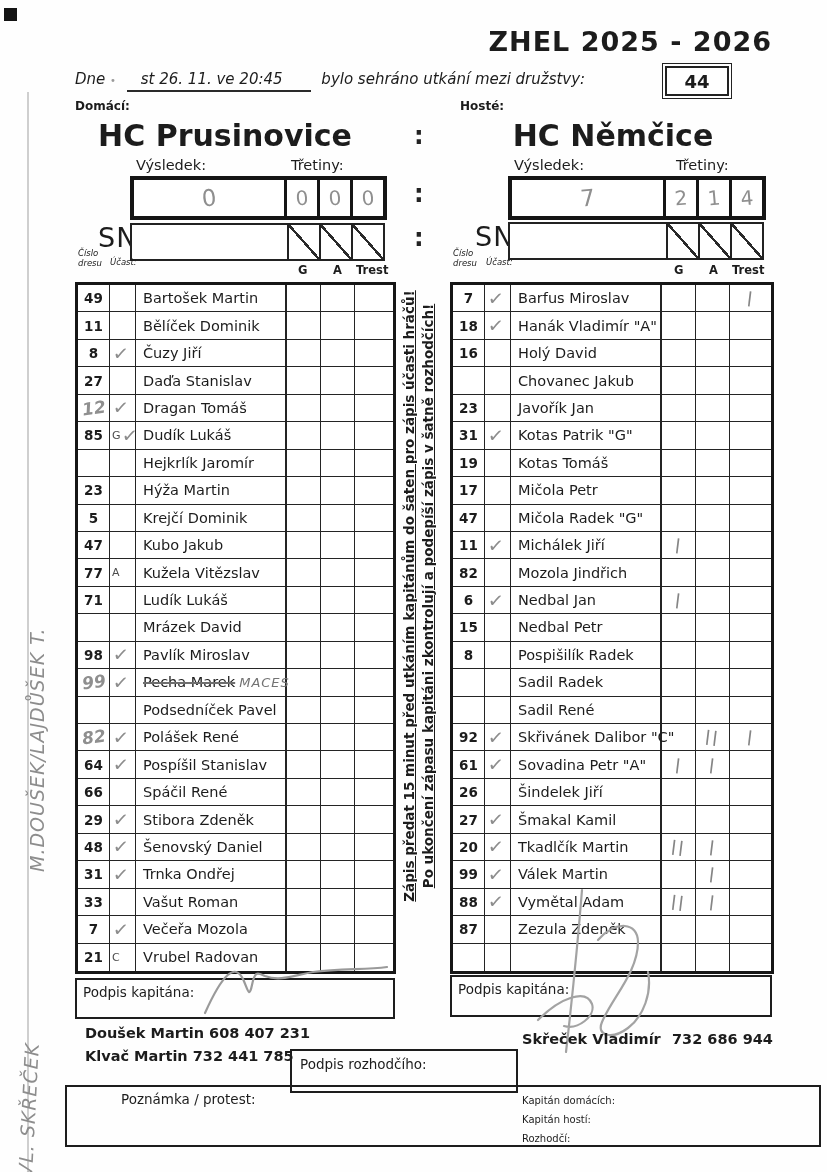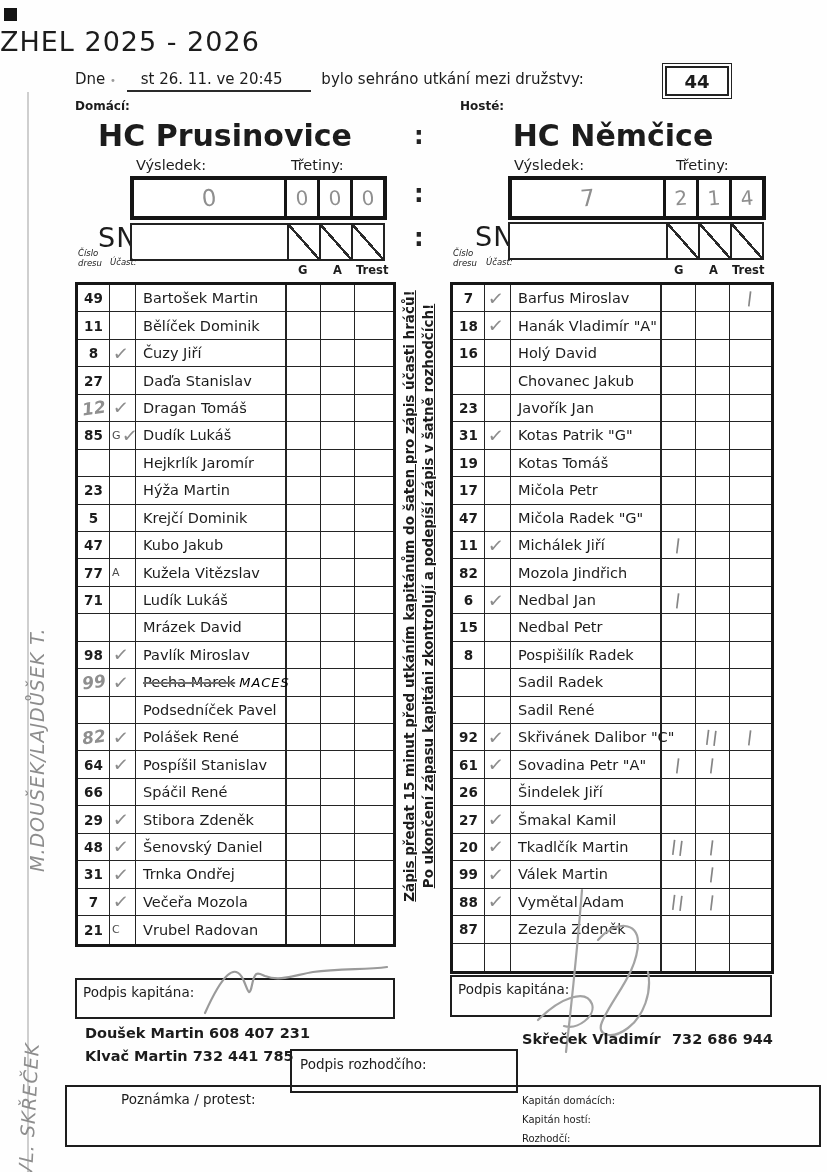--- a/index.html
+++ b/index.html
@@ -6,22 +6,22 @@
   .page{
     position:relative;width:827px;height:1172px;background:#fefefe;
     font-family:"DejaVu Sans",sans-serif;color:#1c1c1c;overflow:hidden;
     margin:0 auto;
   }
   .abs{position:absolute;}
   
   .corner-mark{left:4px;top:8px;width:13px;height:13px;background:#141414;}
   .edge-line{left:27px;top:92px;width:2px;height:1080px;background:#cfcfcf;}
   
-  .title{left:0;top:26px;width:772px;text-align:left;font-size:27px;font-weight:normal;letter-spacing:1px;}
-  .date-line{left:75px;top:70px;font-size:15px;}
+  .title{left:0;top:26px;width:772px;text-align:right;font-size:27px;font-weight:bold;letter-spacing:1px;}
+  .date-line{left:75px;top:70px;font-size:15px;font-style:italic;}
   .date-line .dt{display:inline-block;border-bottom:2px solid #2a2a2a;padding:0 28px 2px 14px;margin:0 6px;}
   .date-dot{color:#9a9a9a;font-size:10px;}
   .match-no-outer{left:662px;top:63px;border:1.5px solid #222;padding:2px;background:#fff;}
   .match-no-inner{border:2.5px solid #222;width:60px;height:26px;display:flex;align-items:center;justify-content:center;font-size:18px;font-weight:bold;}
   .side-label{font-size:12px;font-weight:bold;}
   
   .team-name{font-size:30px;font-weight:bold;text-align:center;white-space:nowrap;}
   .colon{font-size:24px;font-weight:bold;color:#222;}
   .score-label{font-size:14.5px;}
   .scorebox{border:4px solid #151515;height:36px;display:flex;background:#fff;}
@@ -43,21 +43,21 @@
   .cell{box-sizing:border-box;position:relative;display:flex;align-items:center;}
   .c-num{justify-content:center;font-weight:bold;font-size:13.5px;border-right:1.6px solid #242424;}
   .c-part{border-right:1.6px solid #242424;justify-content:flex-start;padding-left:2px;}
   .c-name{padding-left:7px;font-size:14.5px;border-right:2.2px solid #242424;white-space:nowrap;overflow:visible;}
   .c-tally{justify-content:center;border-right:1.6px solid #242424;}
   .c-tally:last-child{border-right:none;}
   .hand-num{color:#8f8f8f;font-size:17px;font-style:italic;transform:rotate(-8deg);font-weight:bold;}
   .badge{font-size:11px;color:#4c4c4c;}
   .check{color:#8d8d8d;font-size:19px;font-weight:bold;transform:rotate(6deg);margin-left:1px;line-height:1;}
   .strike{text-decoration:line-through;text-decoration-thickness:2px;text-decoration-color:#6f6f6f;}
-  .pencil-note{color:#000000;font-size:13px;font-style:italic;margin-left:4px;letter-spacing:1px;}
+  .pencil-note{color:#737373;font-size:13px;font-style:italic;margin-left:4px;letter-spacing:1px;}
   .tally{color:#858585;font-size:15px;font-weight:bold;letter-spacing:2px;transform:rotate(7deg);}
   
   .mid-note{left:396px;top:908px;width:624px;height:44px;transform:rotate(-90deg);transform-origin:0 0;display:flex;flex-direction:column;align-items:center;justify-content:center;gap:3px;}
   .mid-note div{font-size:13.5px;font-weight:bold;text-decoration:underline;white-space:nowrap;}
   
   .sigbox{border:2.5px solid #1d1d1d;background:transparent;}
   .sigbox .lbl{font-size:13.5px;padding:4px 0 0 6px;}
   .contact{font-size:14.5px;font-weight:bold;line-height:1.6;}
   .refbox{border:2px solid #1d1d1d;margin-top:21px;}
   .refbox .lbl{font-size:13.5px;padding:5px 0 0 8px;}
@@ -439,20 +439,32 @@
         </div>
         <div class="cell c-name">
           <span>Trnka Ondřej</span>
         </div>
         <div class="cell c-tally"></div>
         <div class="cell c-tally"></div>
         <div class="cell c-tally"></div>
       </div>
       <div class="roster-row">
         <div class="cell c-num">
+          <span>33</span>
+        </div>
+        <div class="cell c-part"></div>
+        <div class="cell c-name">
+          <span>Vašut Roman</span>
+        </div>
+        <div class="cell c-tally"></div>
+        <div class="cell c-tally"></div>
+        <div class="cell c-tally"></div>
+      </div>
+      <div class="roster-row">
+        <div class="cell c-num">
           <span>7</span>
         </div>
         <div class="cell c-part">
           <span class="check">✓</span>
         </div>
         <div class="cell c-name">
           <span>Večeřa Mozola</span>
         </div>
         <div class="cell c-tally"></div>
         <div class="cell c-tally"></div>

